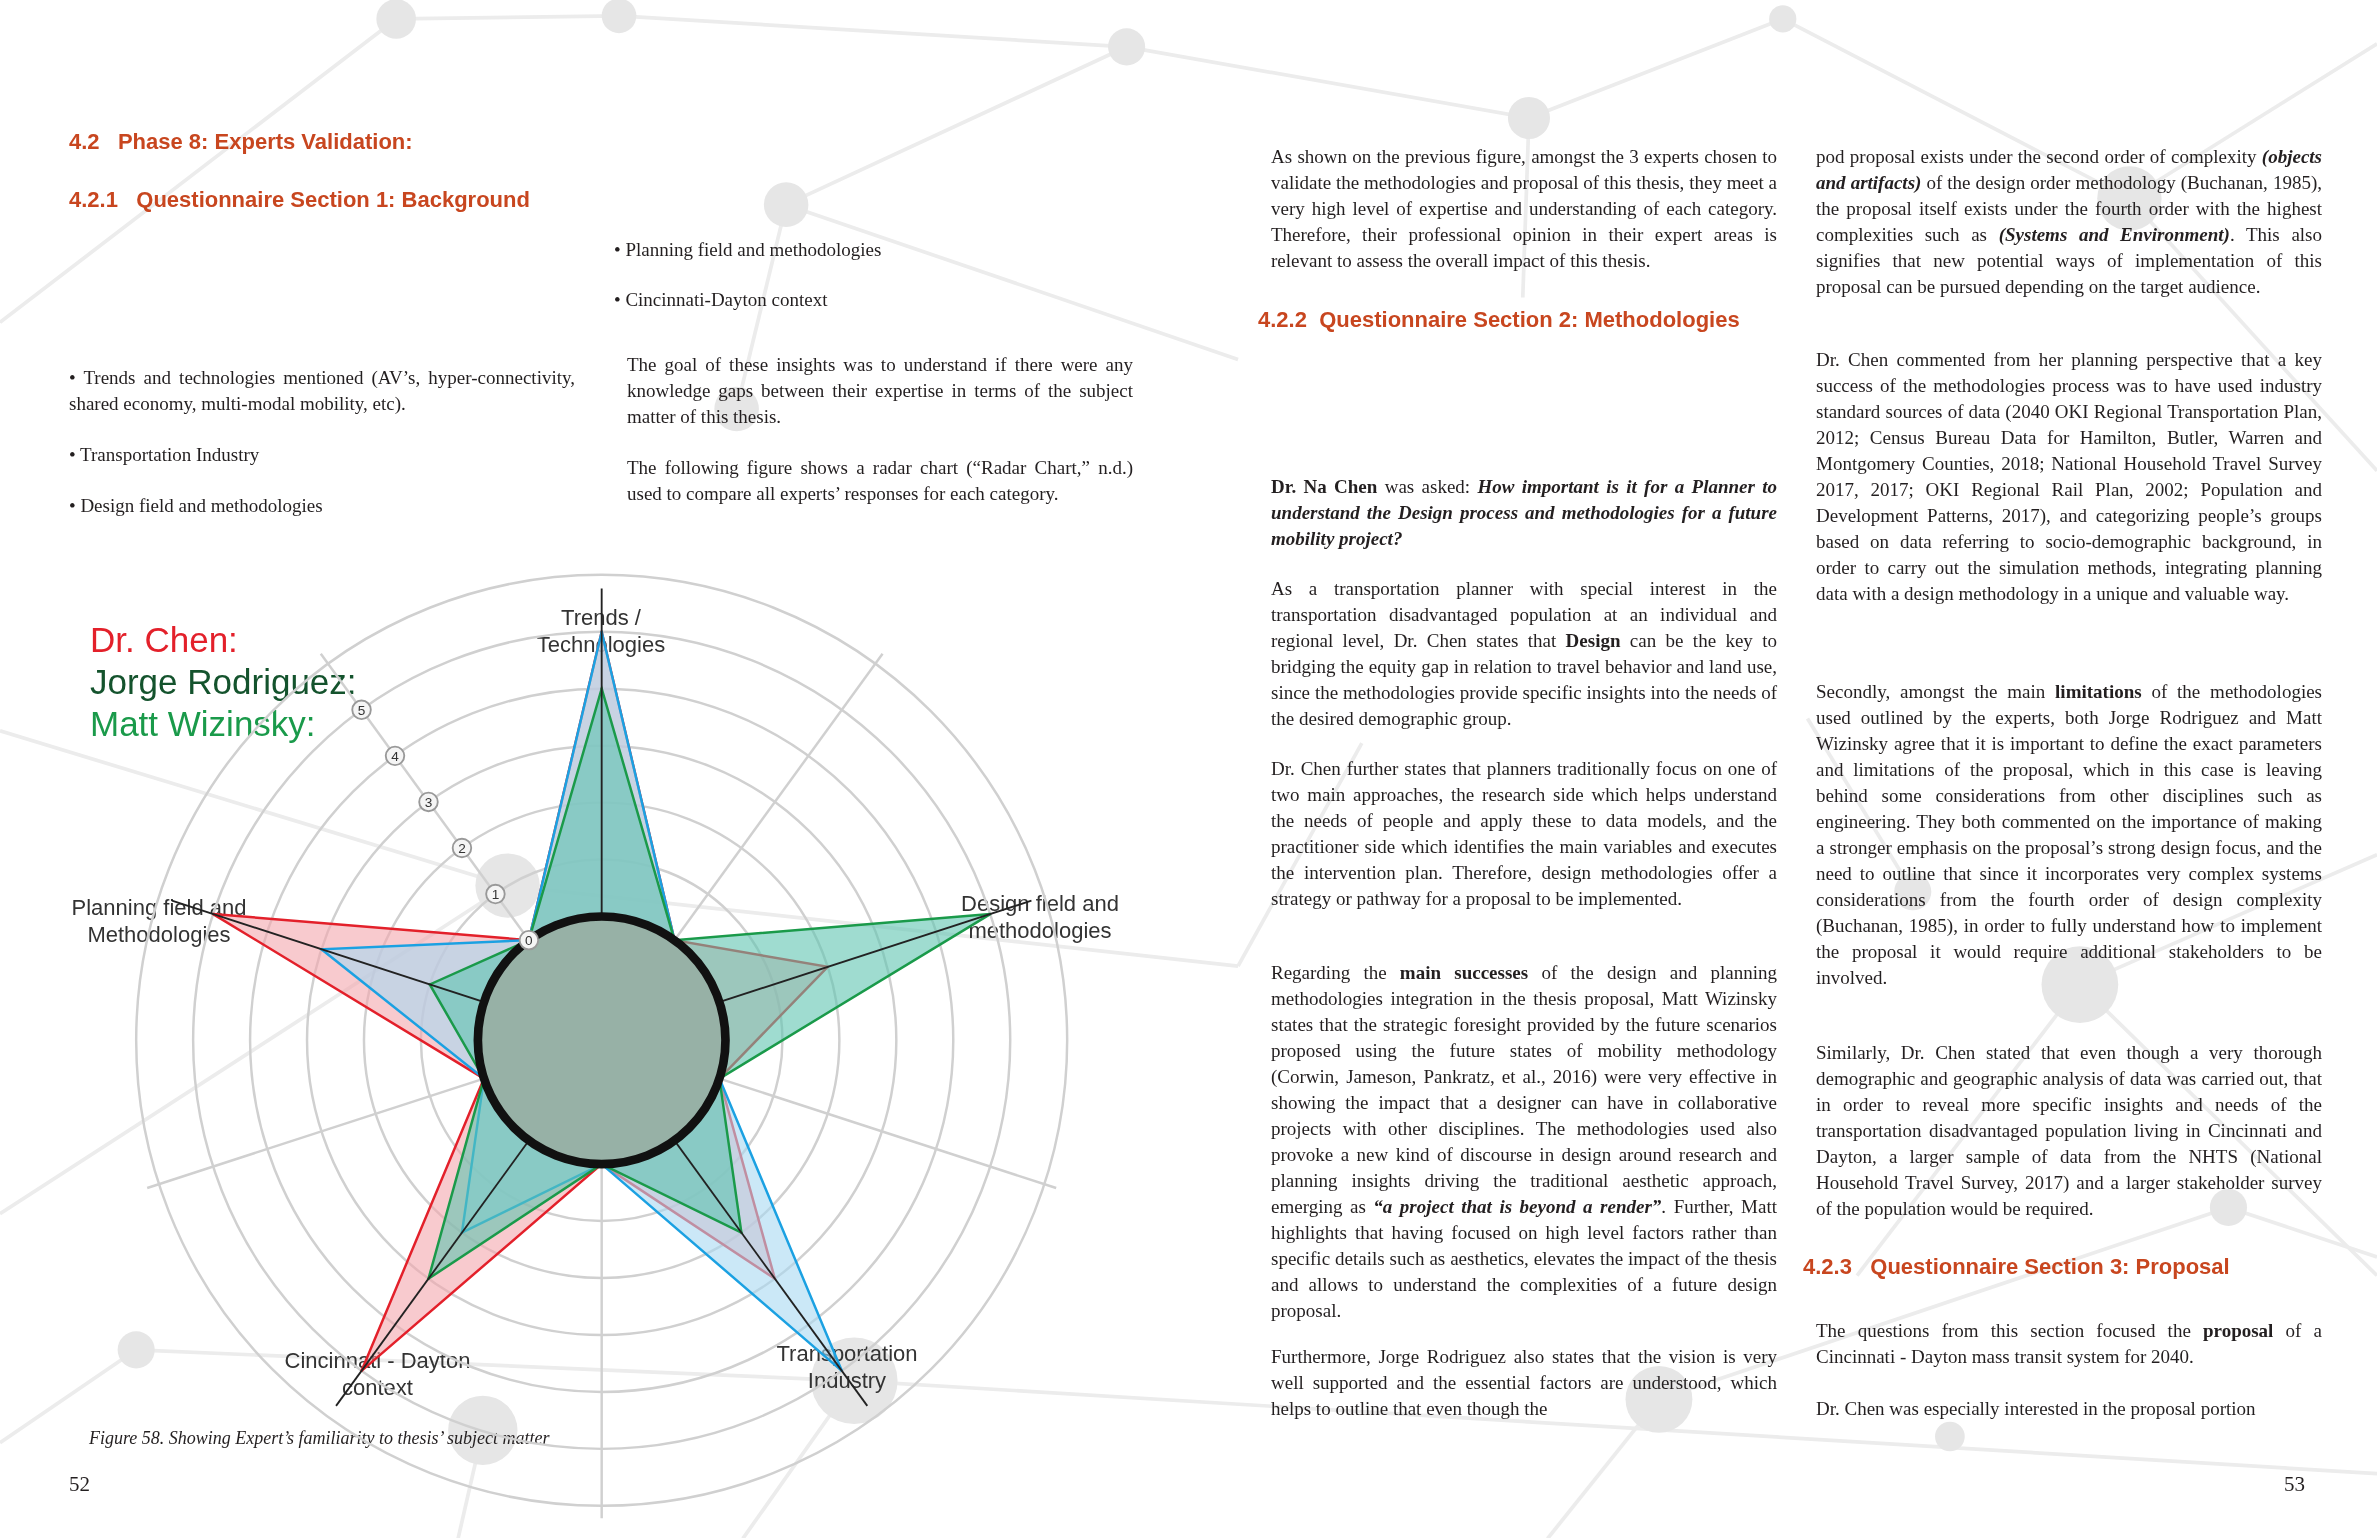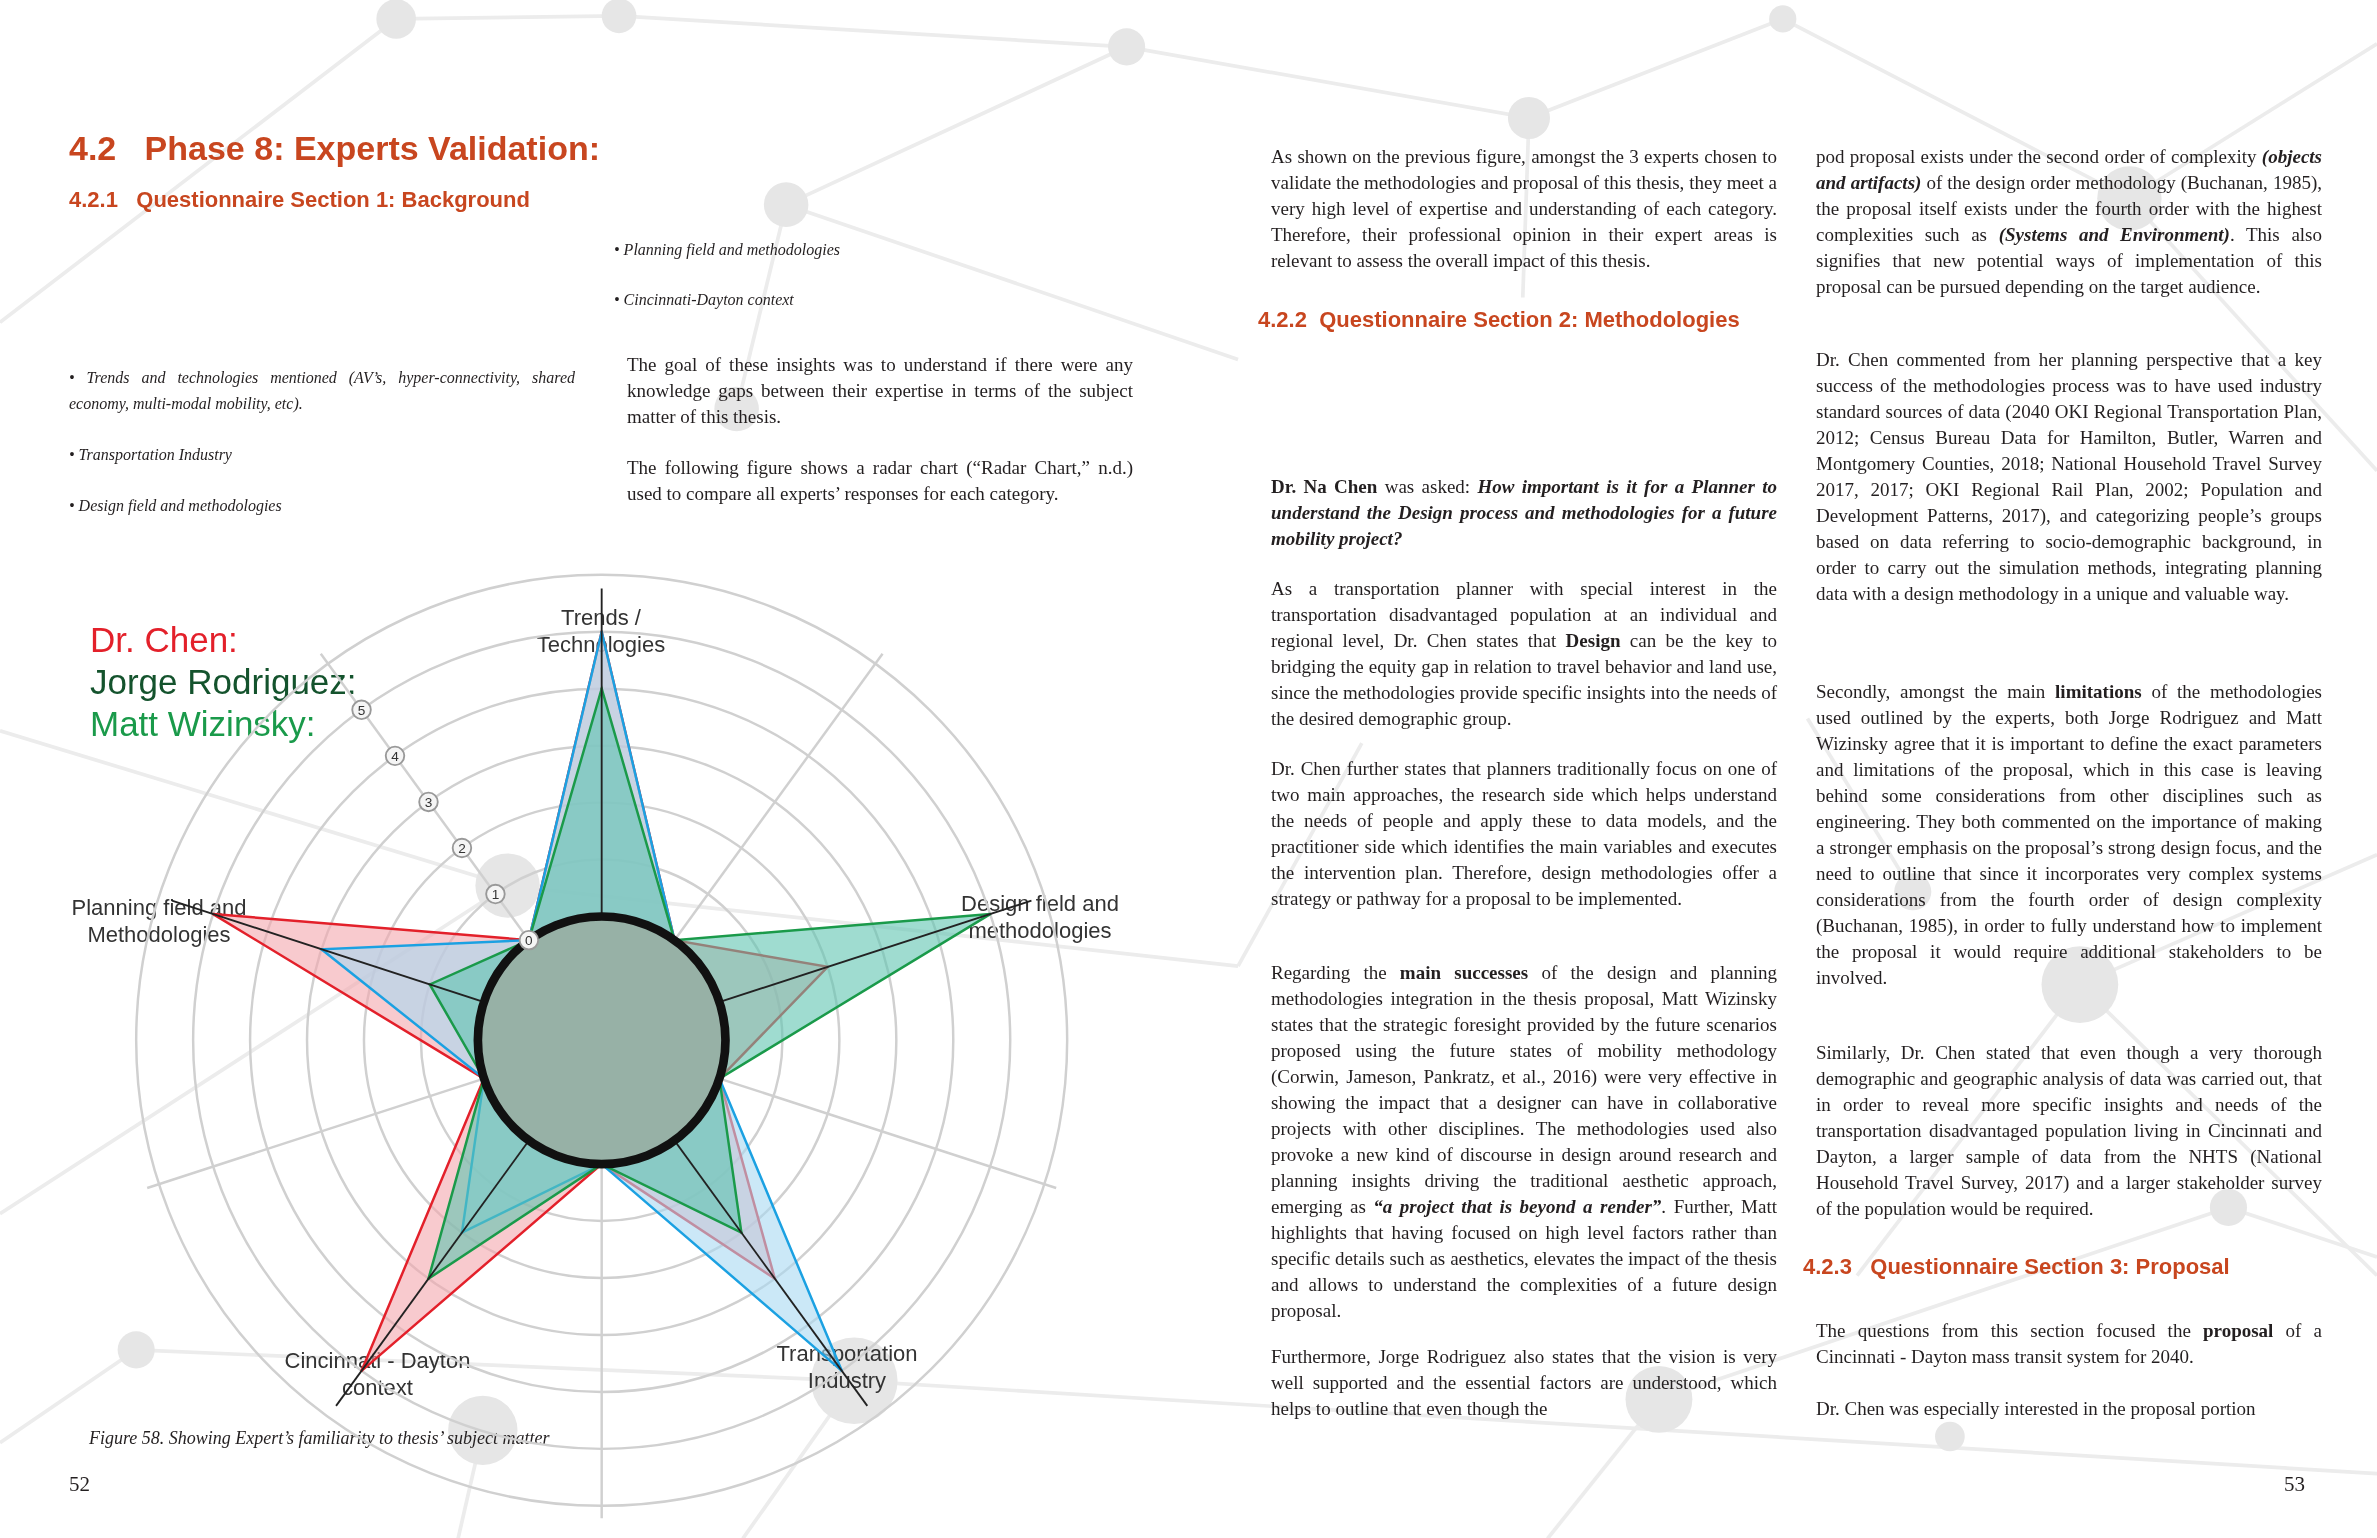--- a/index.html
+++ b/index.html
@@ -1,26 +1,26 @@
 <!DOCTYPE html>
 <html style="font-size:10px"><head>
 <meta charset="utf-8">
 <style>
   html, body { margin:0; padding:0; }
   body { width:2377px; height:1539px; background:#ffffff; position:relative; overflow:hidden;
          font-family:"Liberation Serif", "DejaVu Serif", serif; color:#231f20; }
   #bg { position:absolute; left:0; top:0; width:2377px; height:1539px; z-index:0; }
   .page { position:absolute; top:0; height:1539px; z-index:1; }
   .h2 { position:absolute; font-family:"Liberation Sans", "DejaVu Sans", sans-serif; font-weight:bold; color:#c8461f; }
-  .h2.main { font-size:34px; }
+  .h2.main { font-size:22px; }
   .h2.sub { font-size:22px; }
   .p { position:absolute; font-size:19px; line-height:26px; text-align:justify; margin:13px; }
   .p b { font-weight:bold; }
   .p i { font-style:italic; }
-  .bullet { position:absolute; font-size:16px; line-height:26px; margin:0; text-align:justify;font-style:italic; }
+  .bullet { position:absolute; font-size:19px; line-height:26px; margin:0; text-align:justify; }
   .legend { position:absolute; font-family:"Liberation Sans", "DejaVu Sans", sans-serif; font-size:35px; line-height:42px; }
   .axis-label { position:absolute; font-family:"Liberation Sans", "DejaVu Sans", sans-serif; font-size:22px; line-height:27px; color:#333; text-align:center; white-space:nowrap; }
   .caption { position:absolute; font-style:italic; font-size:18px; }
   .pagenum { position:absolute; font-size:21px; }
   #radar { position:absolute; left:0; top:0; width:2377px; height:1539px; z-index:1; pointer-events:none; }
 </style>
 </head>
 <body>
 
 <svg id="bg" viewBox="0 0 3840 2485">

